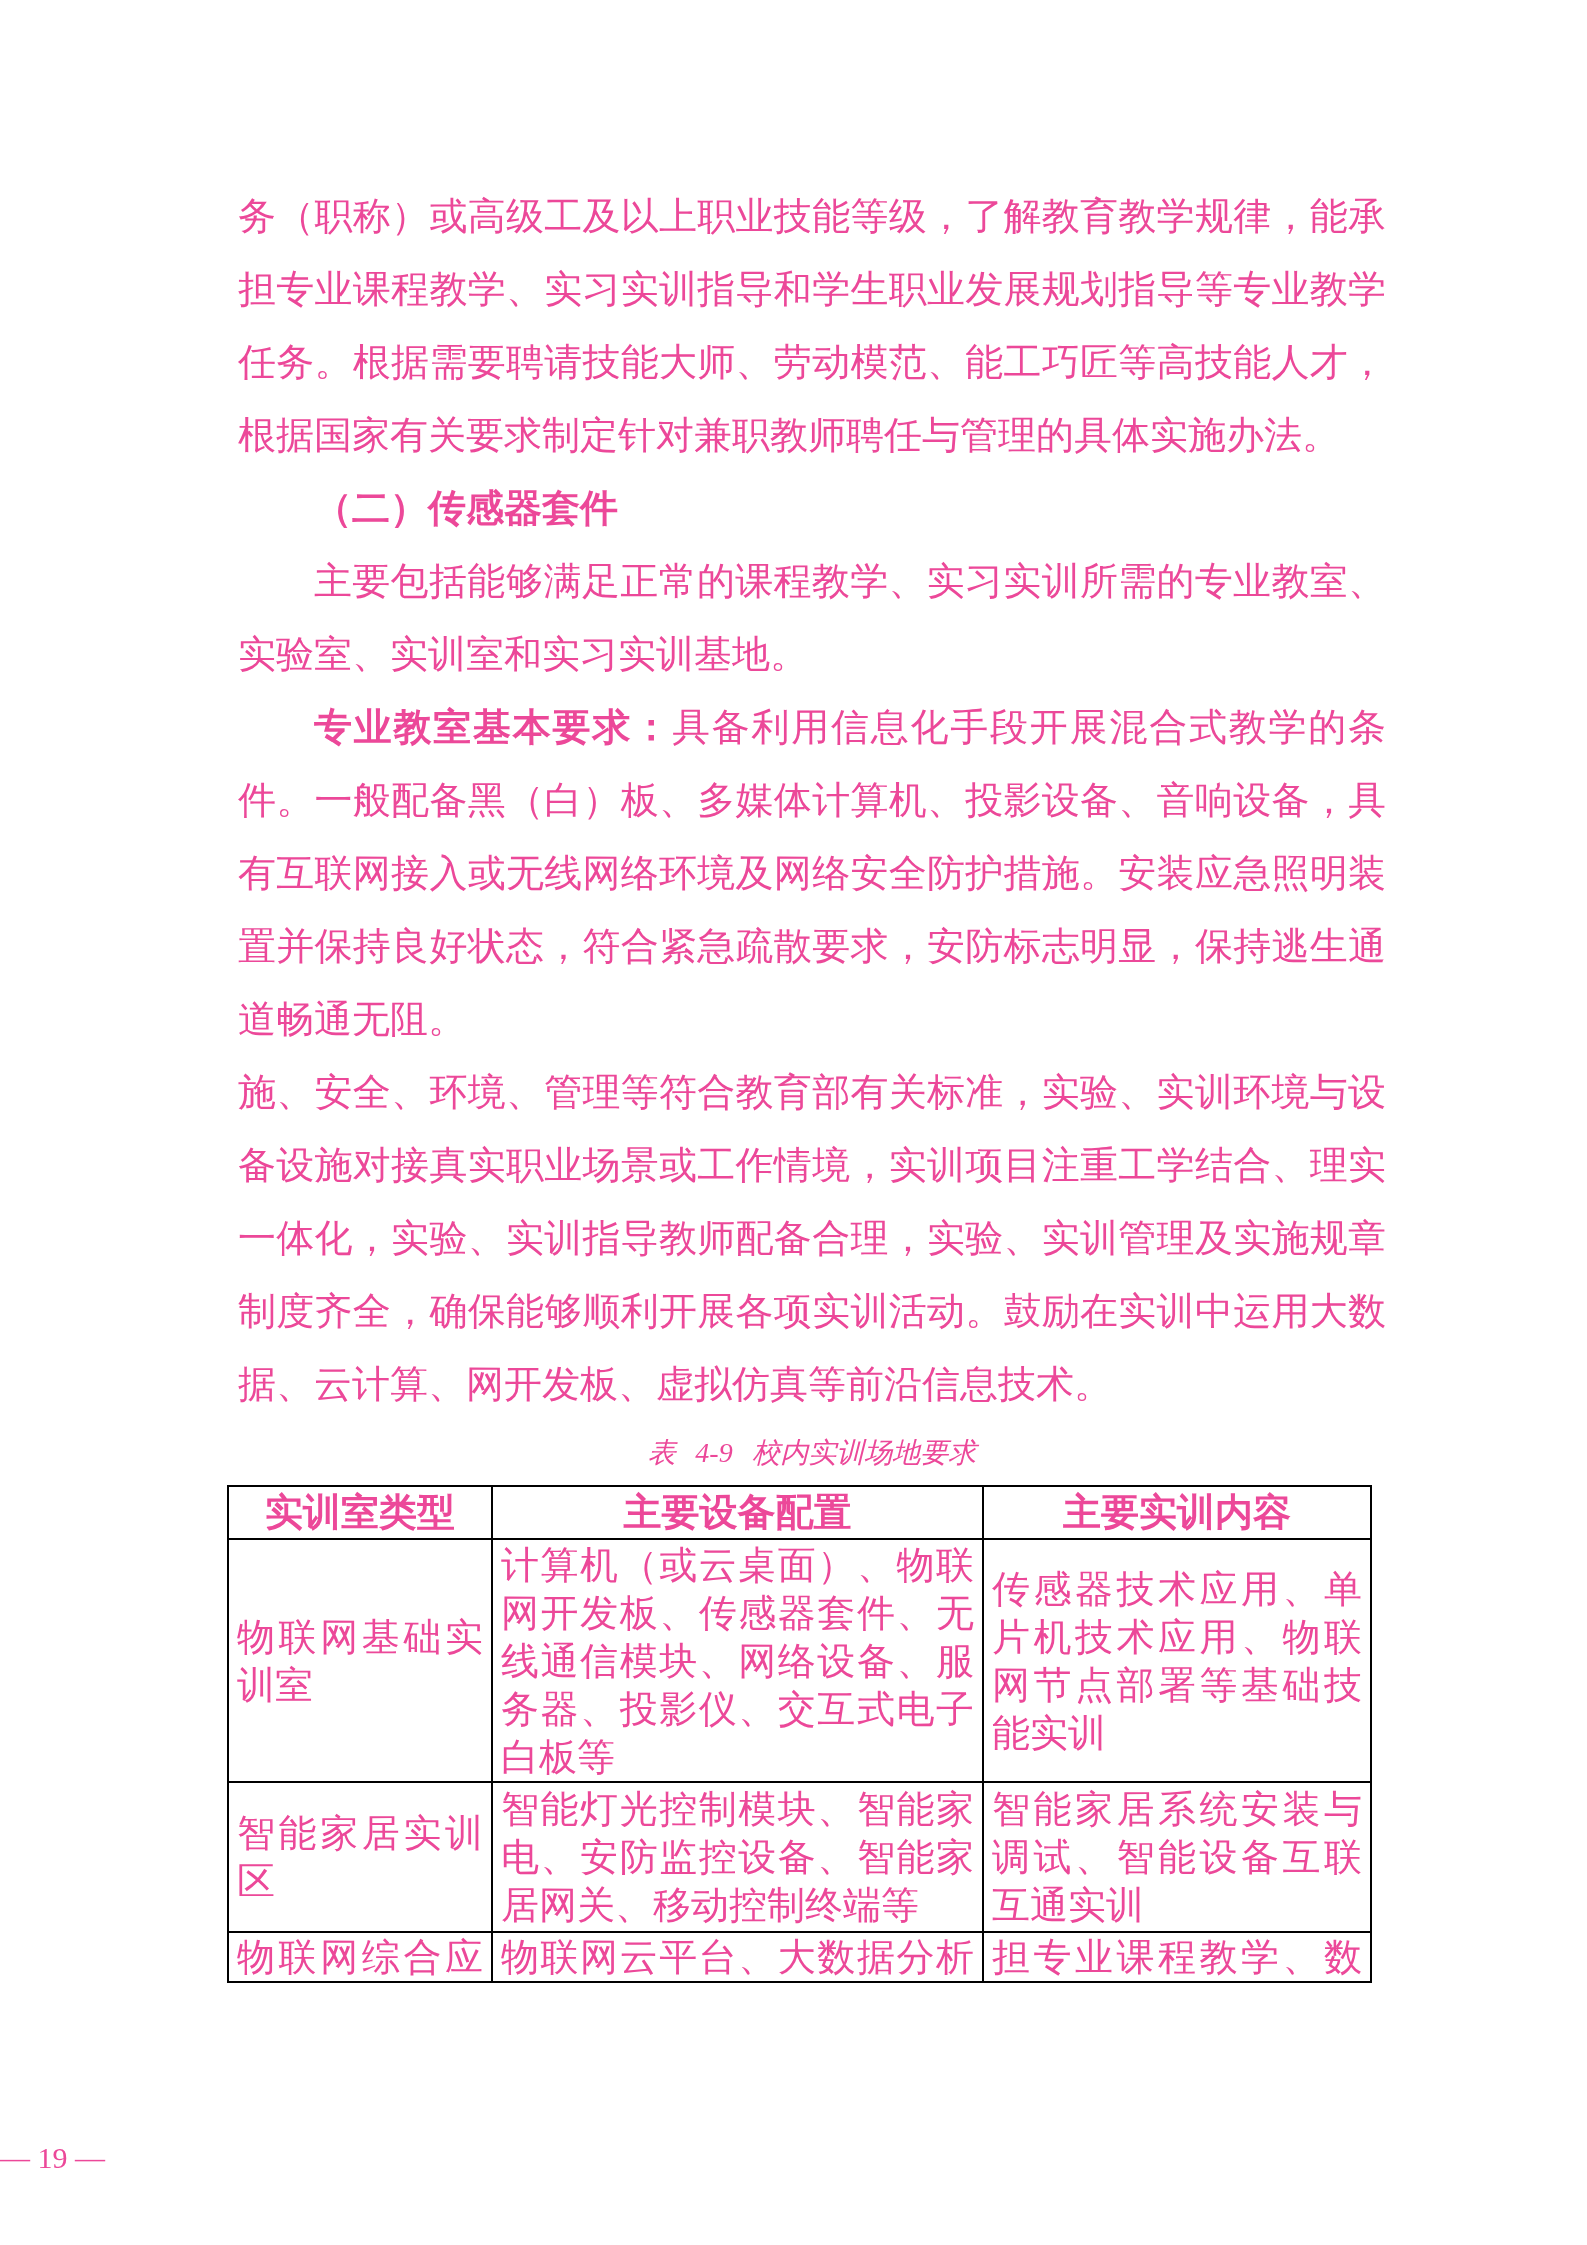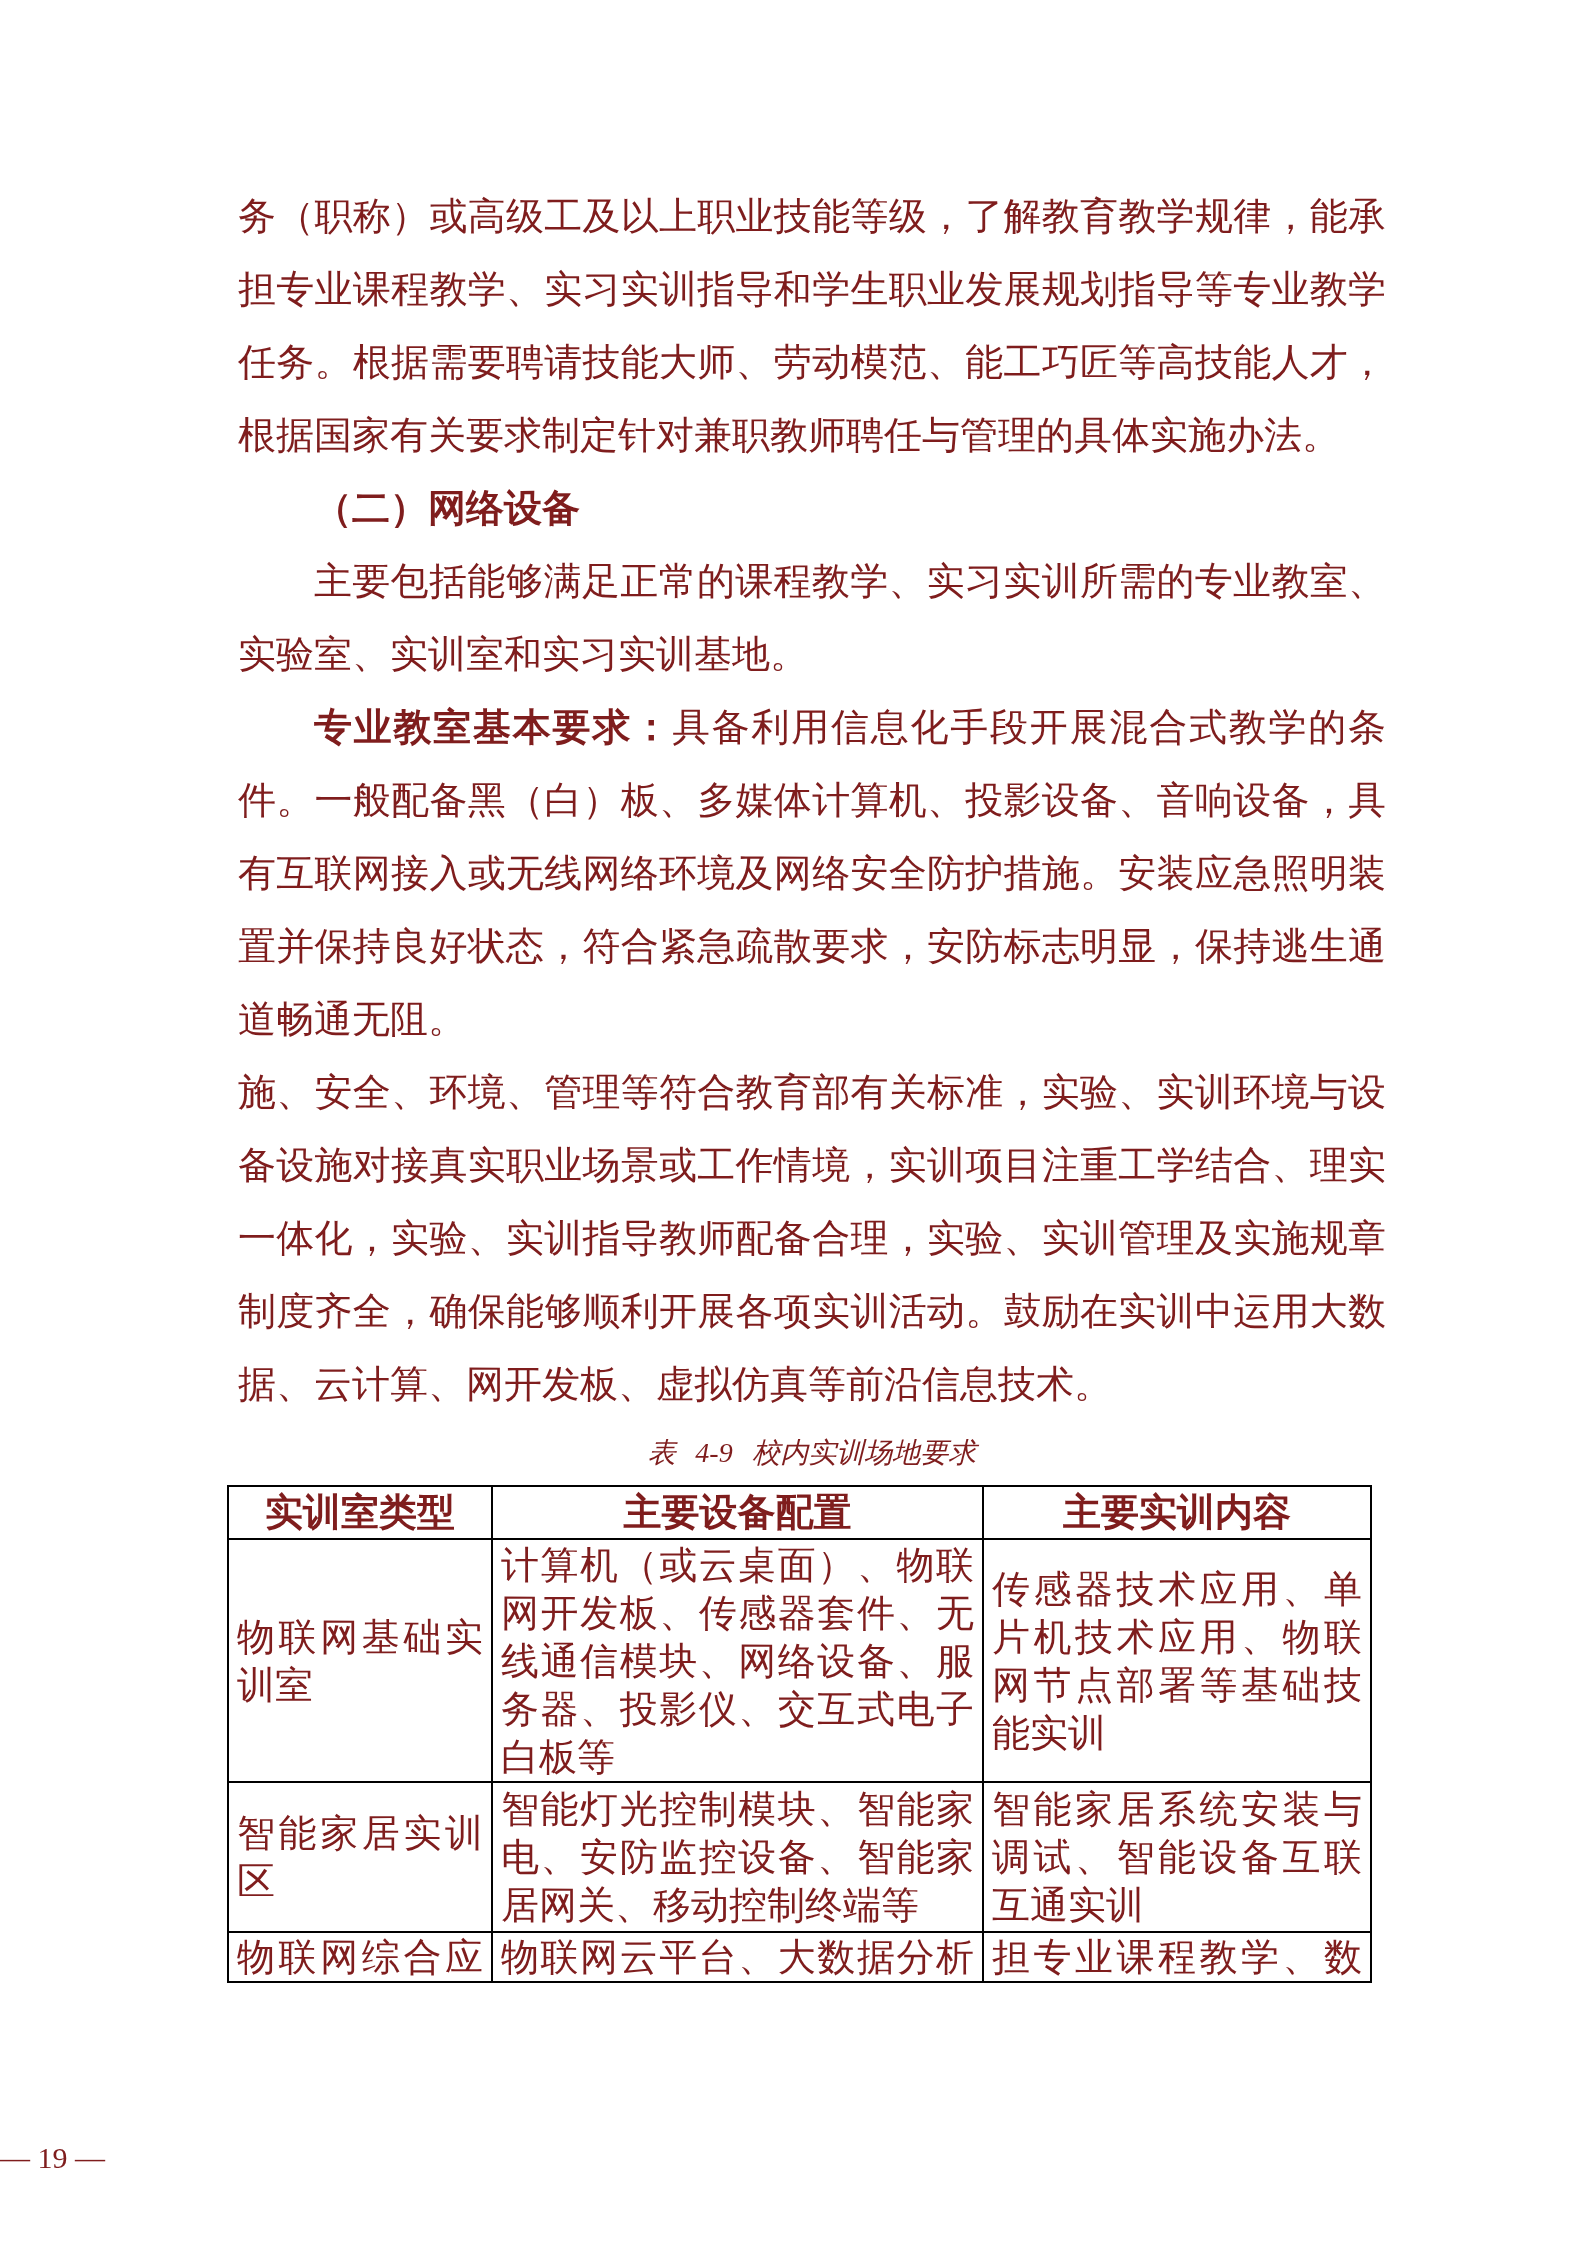--- a/index.html
+++ b/index.html
@@ -1,20 +1,20 @@
 <!DOCTYPE html>
 <html lang="zh"><head>
 <meta charset="utf-8">
 <style>
   html,body{margin:0;padding:0;background:#ffffff;}
   .page{
     position:relative;
     width:1587px;height:2245px;
     background:#ffffff;
-    color:#7f1d1d;
+    color:#ec4899;
     overflow:hidden;
     font-family:"Liberation Serif","DejaVu Serif",serif;
   }
   .content{
     position:absolute;
     left:238px;top:180px;
     width:1148px;
   }
   .para{margin:0;padding:0;}
   .line{
@@ -91,21 +91,21 @@
   <div class="content">
 
     <div>
         <div class="para">
           <div class="line j"><span>务（职称）或高级工及以上职业技能等级，了解教育教学规律，能承</span></div>
           <div class="line j"><span>担专业课程教学、实习实训指导和学生职业发展规划指导等专业教学</span></div>
           <div class="line j"><span>任务。根据需要聘请技能大师、劳动模范、能工巧匠等高技能人才，</span></div>
           <div class="line"><span>根据国家有关要求制定针对兼职教师聘任与管理的具体实施办法。</span></div>
         </div>
         <div class="para">
-          <div class="line ind"><span class="b">（二）网络设备</span></div>
+          <div class="line ind"><span class="b">（二）传感器套件</span></div>
         </div>
         <div class="para">
           <div class="line j ind"><span>主要包括能够满足正常的课程教学、实习实训所需的专业教室、</span></div>
           <div class="line"><span>实验室、实训室和实习实训基地。</span></div>
         </div>
         <div class="para">
           <div class="line j ind"><span class="b">专业教室基本要求：</span><span>具备利用信息化手段开展混合式教学的条</span></div>
           <div class="line j"><span>件。一般配备黑（白）板、多媒体计算机、投影设备、音响设备，具</span></div>
           <div class="line j"><span>有互联网接入或无线网络环境及网络安全防护措施。安装应急照明装</span></div>
           <div class="line j"><span>置并保持良好状态，符合紧急疏散要求，安防标志明显，保持逃生通</span></div>

